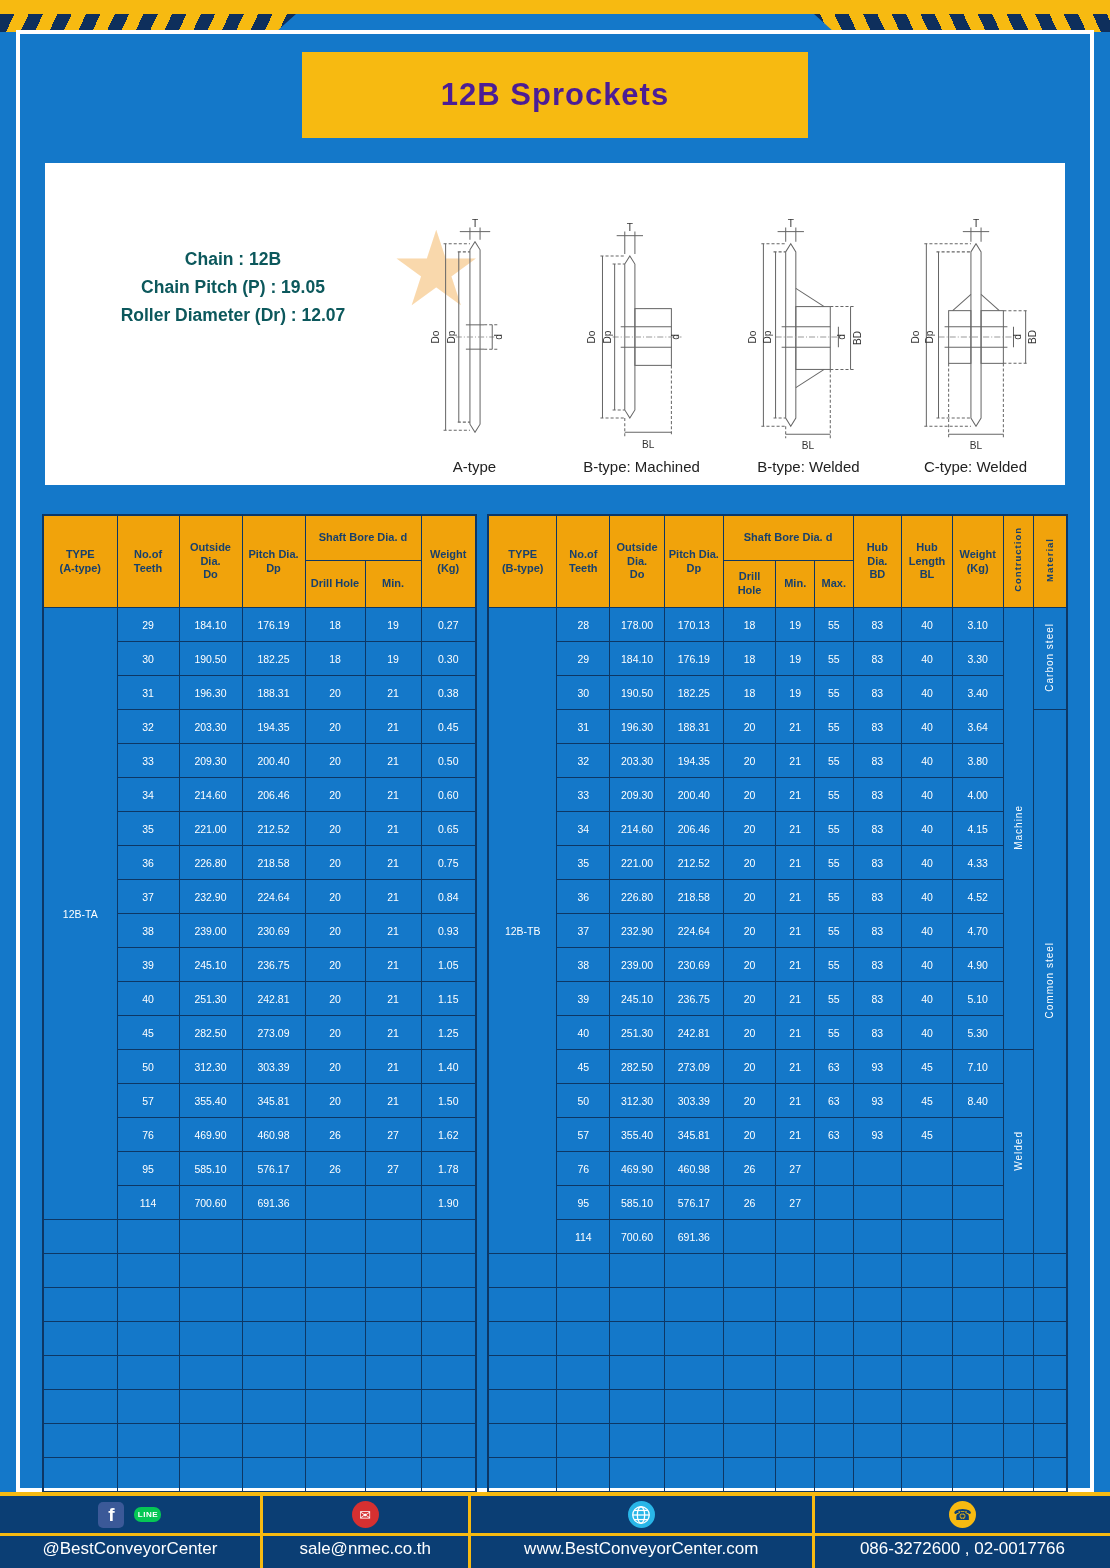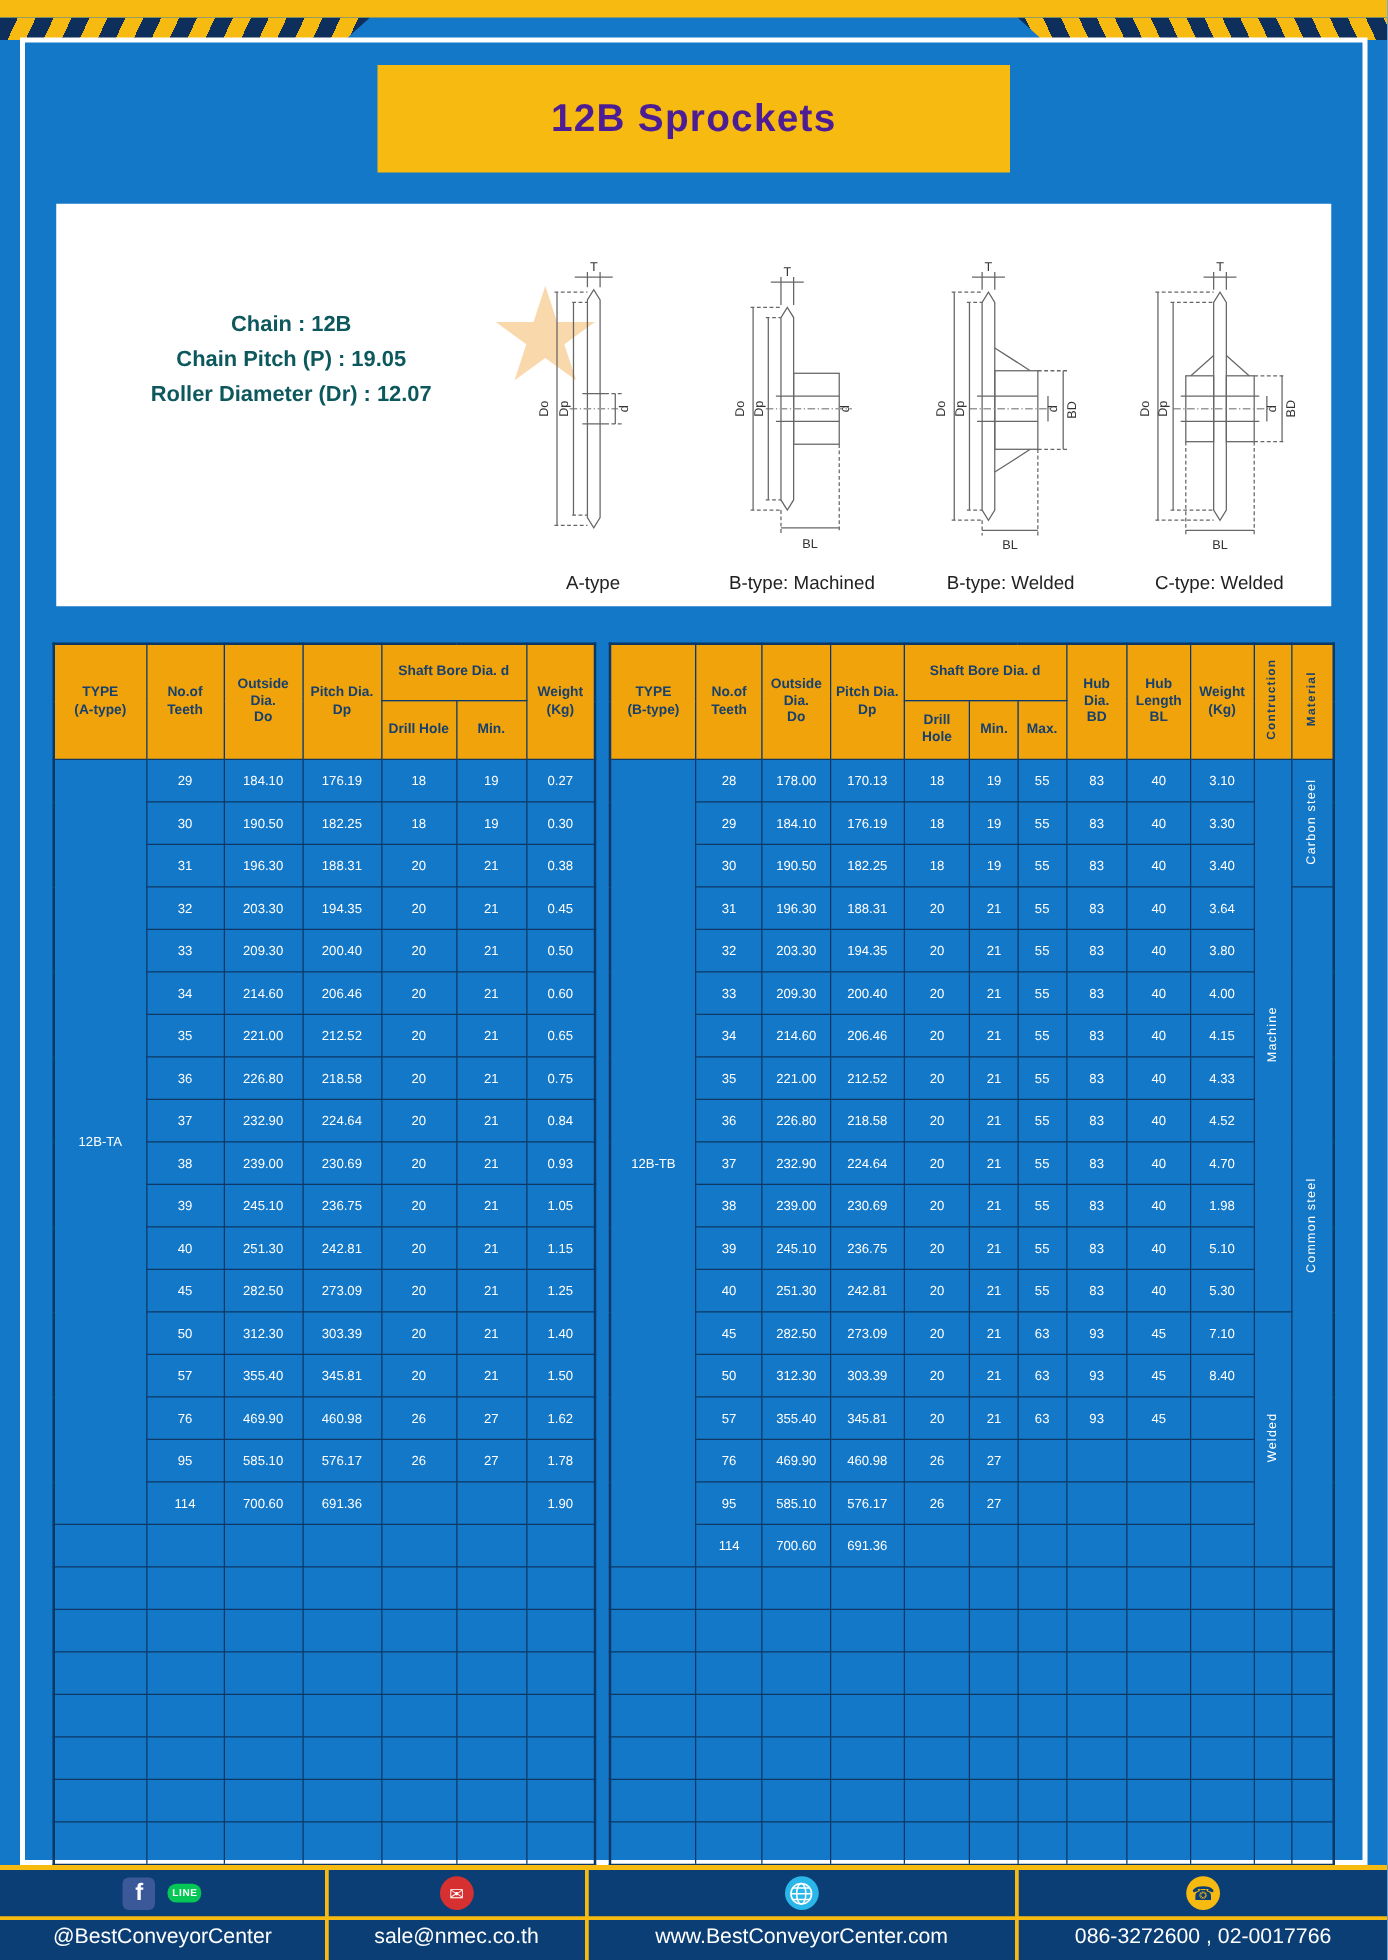--- a/index.html
+++ b/index.html
@@ -26,21 +26,21 @@
   .watermark{position:absolute;left:350px;top:60px;width:650px;z-index:0;display:flex;align-items:center;gap:14px;opacity:.42;color:#f2a43b;font-weight:bold;}
   .wm-logo{font-size:92px;line-height:1;}
   .wm-text{text-align:left;}
   .wm-l1{font-size:62px;letter-spacing:24px;line-height:1.0;}
   .wm-l2{font-size:42px;letter-spacing:9px;line-height:1.05;}
   .wm-l3{font-size:42px;letter-spacing:26px;line-height:1.05;margin-left:36px;}
 
   .diagrams{position:absolute;left:346px;right:6px;top:6px;bottom:2px;display:flex;z-index:1;}
   .diagram{flex:1;display:flex;flex-direction:column;align-items:center;justify-content:flex-end;}
   .diagram svg{width:152px;height:238px;}
-  .caption{font-size:15px;color:#222;margin-top:12px;margin-bottom:8px;}
+  .caption{font-size:15px;color:#222;margin-top:2px;margin-bottom:8px;}
   .dim{font-size:10px;fill:#333;font-family:"Liberation Sans",sans-serif;}
 
   
   .table-wrap{position:absolute;top:514px;}
   .table-wrap.a{left:42px;width:433px;}
   .table-wrap.b{left:487px;width:581px;}
   table.spec{border-collapse:collapse;table-layout:fixed;width:100%;border:2px solid #0d3765;}
   table.spec th{background:#f1a30b;color:#17406d;font-size:11px;font-weight:bold;border:1px solid #0d3765;padding:1px 2px;white-space:pre-line;line-height:1.25;text-align:center;}
   table.spec thead tr:nth-child(1) th{height:42px;}
   table.spec thead tr:nth-child(2) th{height:44px;}
@@ -650,21 +650,21 @@
           </tr>
           <tr>
             <td>38</td>
             <td>239.00</td>
             <td>230.69</td>
             <td>20</td>
             <td>21</td>
             <td>55</td>
             <td>83</td>
             <td>40</td>
-            <td>1.98</td>
+            <td>4.90</td>
           </tr>
           <tr>
             <td>39</td>
             <td>245.10</td>
             <td>236.75</td>
             <td>20</td>
             <td>21</td>
             <td>55</td>
             <td>83</td>
             <td>40</td>

